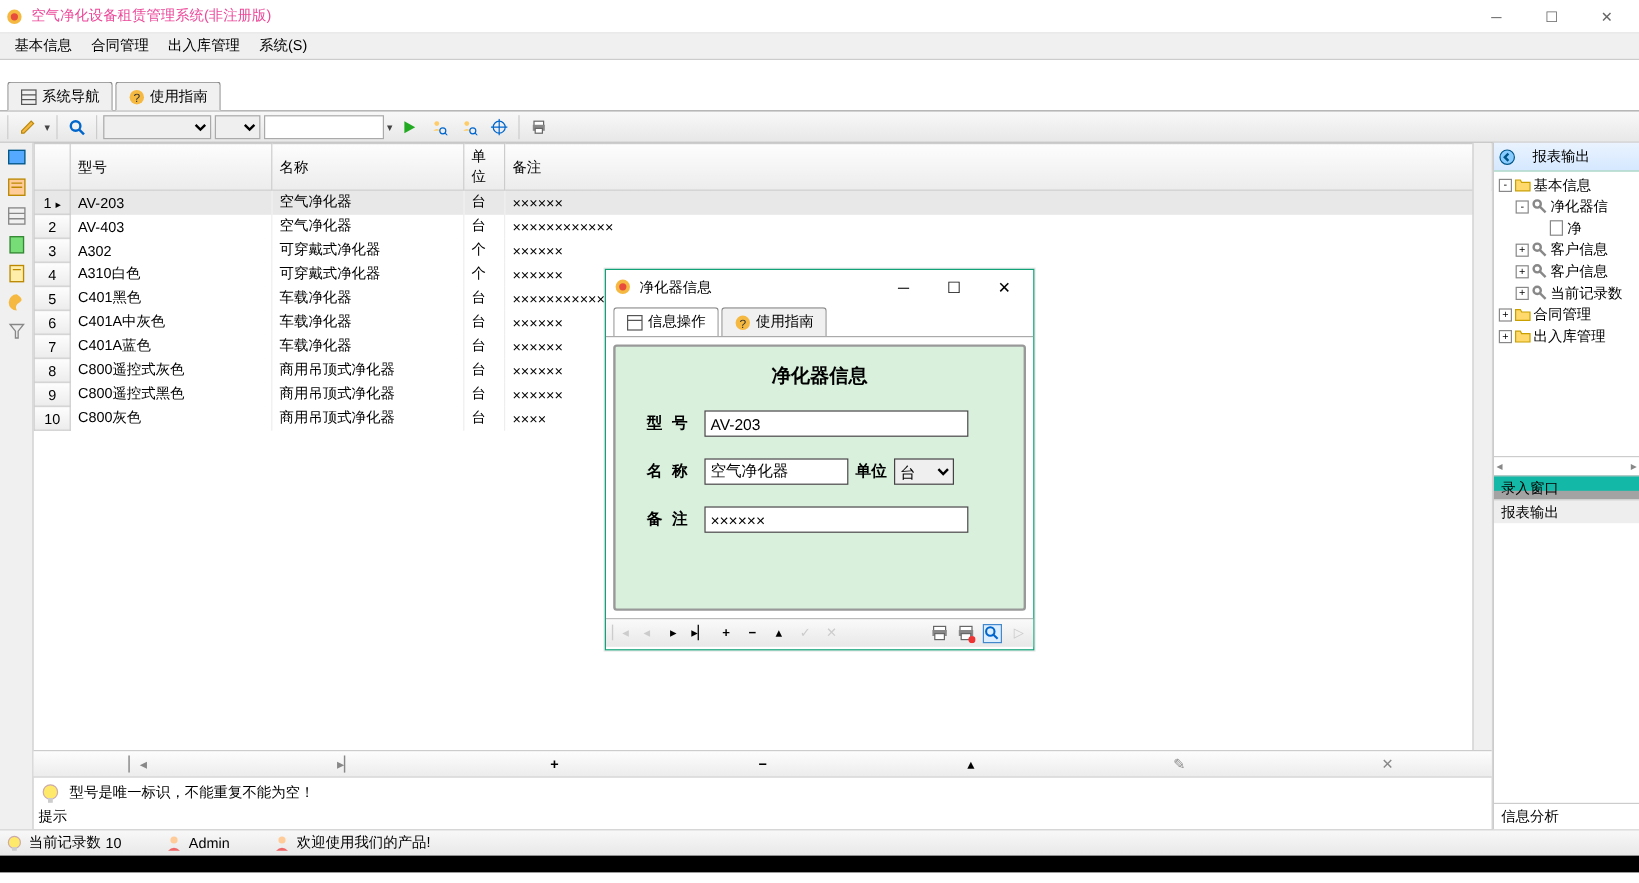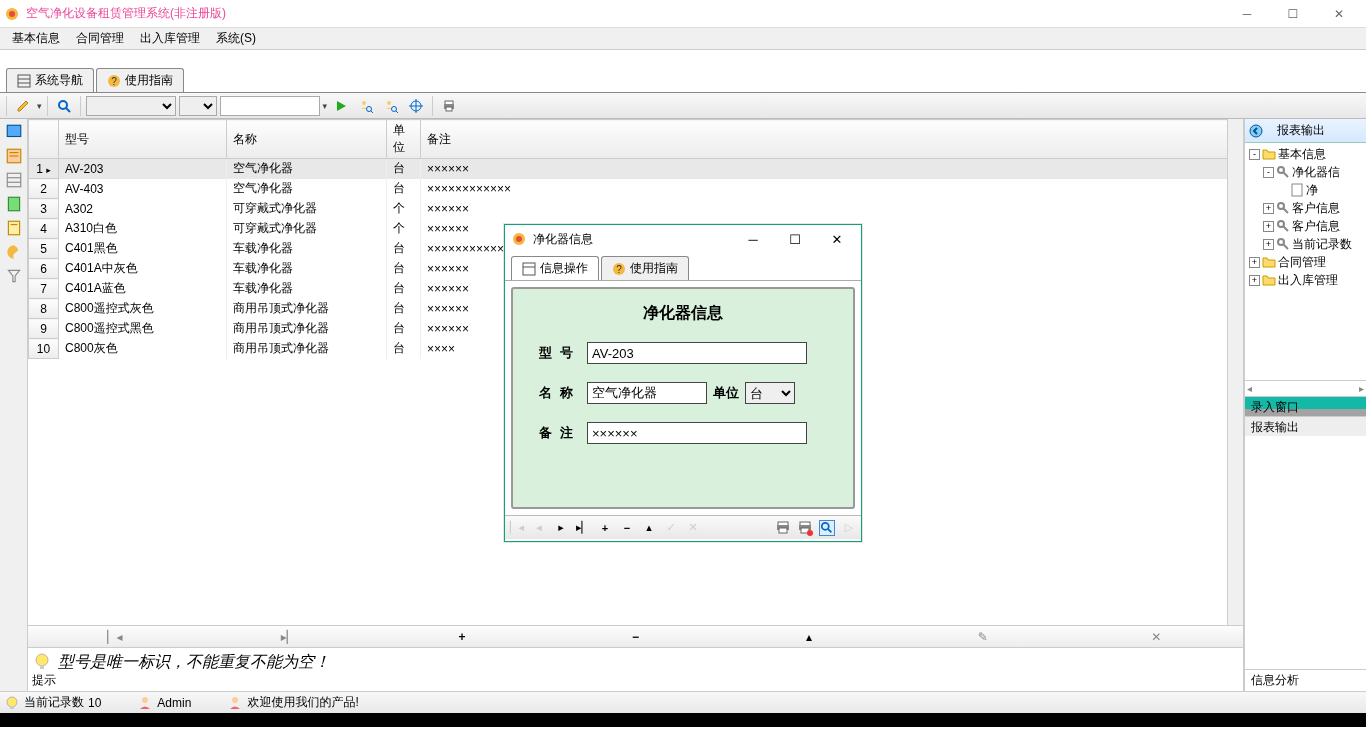--- a/index.html
+++ b/index.html
@@ -45,21 +45,21 @@
 td.rownum.sel { background: #e8e8e8; }
 .row-arrow { font-size: 9px; color: #000; }
 
 
 .navbar { height: 22px; background: linear-gradient(#fdfdfd,#ececec); display: flex; align-items: center; border-top: 1px solid #ccc; }
 .navbar .navbtn { flex: 1; text-align: center; font-size: 12px; color: #888; }
 
 
 .hintarea { height: 44px; border-top: 1px solid #ccc; display: flex; align-items: flex-start; padding: 4px; gap: 6px; }
 .hint-icon { width: 20px; height: 20px; }
-.hint-text { font-size: 16px; font-style: italic; }
+.hint-text { font-size: 12px; }
 .hint-label { font-size: 12px; position: absolute; left: 4px; bottom: 2px; }
 
 
 .rp-header { height: 24px; background: linear-gradient(#eaf3ff,#d5e8ff); border-bottom: 1px solid #9cb; display: flex; align-items: center; padding: 0 4px; gap: 4px; font-size: 12px; }
 .tree { flex: 1; overflow: auto; padding: 2px; }
 .tree-node { display: flex; align-items: center; gap: 2px; height: 18px; font-size: 12px; white-space: nowrap; }
 .tree-expand { width: 11px; height: 11px; border: 1px solid #888; font-size: 9px; line-height: 9px; text-align: center; cursor: default; }
 .tree-icon { width: 14px; height: 14px; }
 .rp-scroll { height: 16px; display: flex; align-items: center; justify-content: space-between; padding: 0 2px; border-top: 1px solid #ccc; font-size: 10px; color: #888; }
 .rp-tab { height: 20px; border-top: 1px solid #ccc; padding: 2px 6px; font-size: 12px; }

